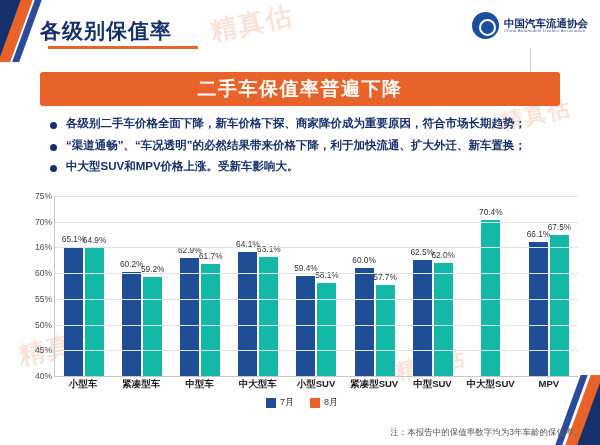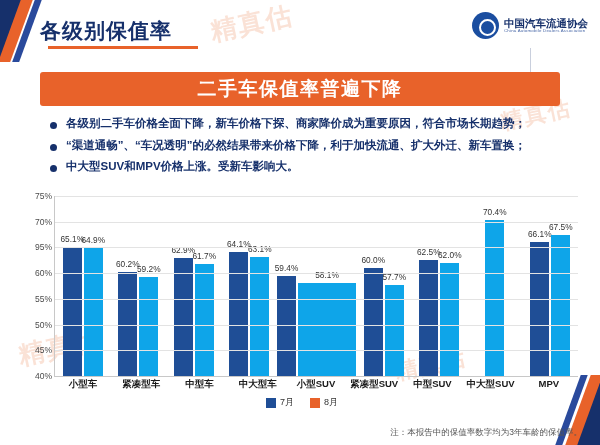--- a/index.html
+++ b/index.html
@@ -58,21 +58,21 @@
   
   .chart{position:absolute;left:22px;top:196px;width:560px;height:205px;}
   .y-labels{position:absolute;left:0;top:0;width:30px;height:180px;}
   .y-lab{position:absolute;right:0;font-size:8.5px;color:#4b4b4b;transform:translateY(-50%);}
   .plot{position:absolute;left:32px;top:0;right:4px;height:180px;border-left:1px solid #c8c8c8;border-bottom:1px solid #c8c8c8;}
   .grid-line{position:absolute;left:0;right:0;height:1px;background:#e3e3e3;}
   .groups{position:absolute;left:0;right:0;bottom:0;top:0;display:flex;}
   .group{flex:1;position:relative;display:flex;align-items:flex-end;justify-content:center;gap:2px;}
   .bar{width:19px;position:relative;}
   .bar.jul{background:#1f4e96;}
-  .bar.aug{background:#0ea5e9;}
+  .bar.aug{background:#14b8a6;}
   .bar .val{position:absolute;left:50%;transform:translateX(-50%);top:-13px;font-size:8.3px;color:#333;white-space:nowrap;}
   .x-labels{position:absolute;left:32px;right:4px;top:182px;display:flex;}
   .x-lab{flex:1;text-align:center;font-size:9.5px;color:#1a1a1a;font-weight:bold;}
 
   .legend{position:absolute;left:0;right:0;top:200px;display:flex;justify-content:center;align-items:flex-end;gap:16px;}
   .leg-item{display:flex;align-items:center;gap:4px;font-size:9px;color:#333;}
   .sw{width:10px;height:10px;}
   .sw.jul{background:#1f4e96;}
   .sw.aug{background:#e8622a;}
 
@@ -132,21 +132,21 @@
   <div class="bullet">
     <div class="dot"></div>
     <div class="btxt">中大型SUV和MPV价格上涨。受新车影响大。</div>
   </div>
 </div>
 
 <div class="chart">
   <div class="y-labels">
       <div class="y-lab" style="top: 0px;">75%</div>
       <div class="y-lab" style="top: 25.7143px;">70%</div>
-      <div class="y-lab" style="top: 51.4286px;">95%</div>
+      <div class="y-lab" style="top: 51.4286px;">16%</div>
       <div class="y-lab" style="top: 77.1429px;">60%</div>
       <div class="y-lab" style="top: 102.857px;">55%</div>
       <div class="y-lab" style="top: 128.571px;">50%</div>
       <div class="y-lab" style="top: 154.286px;">45%</div>
       <div class="y-lab" style="top: 180px;">40%</div>
     </div>
   <div class="plot">
     <div class="groups">
         <div class="group">
           <div class="bar jul" style="height: 129.086px;">
@@ -177,21 +177,21 @@
             <span class="val">64.1%</span>
           </div>
           <div class="bar aug" style="height: 118.8px;">
             <span class="val">63.1%</span>
           </div>
         </div>
         <div class="group">
           <div class="bar jul" style="height: 99.7714px;">
             <span class="val">59.4%</span>
           </div>
-          <div class="bar aug" style="height: 93.0857px; padding-left: 39px;">
+          <div class="bar aug" style="height: 93.0857px;">
             <span class="val">58.1%</span>
           </div>
         </div>
         <div class="group">
           <div class="bar jul" style="height: 108px;">
             <span class="val">60.0%</span>
           </div>
           <div class="bar aug" style="height: 91.0286px;">
             <span class="val">57.7%</span>
           </div>

